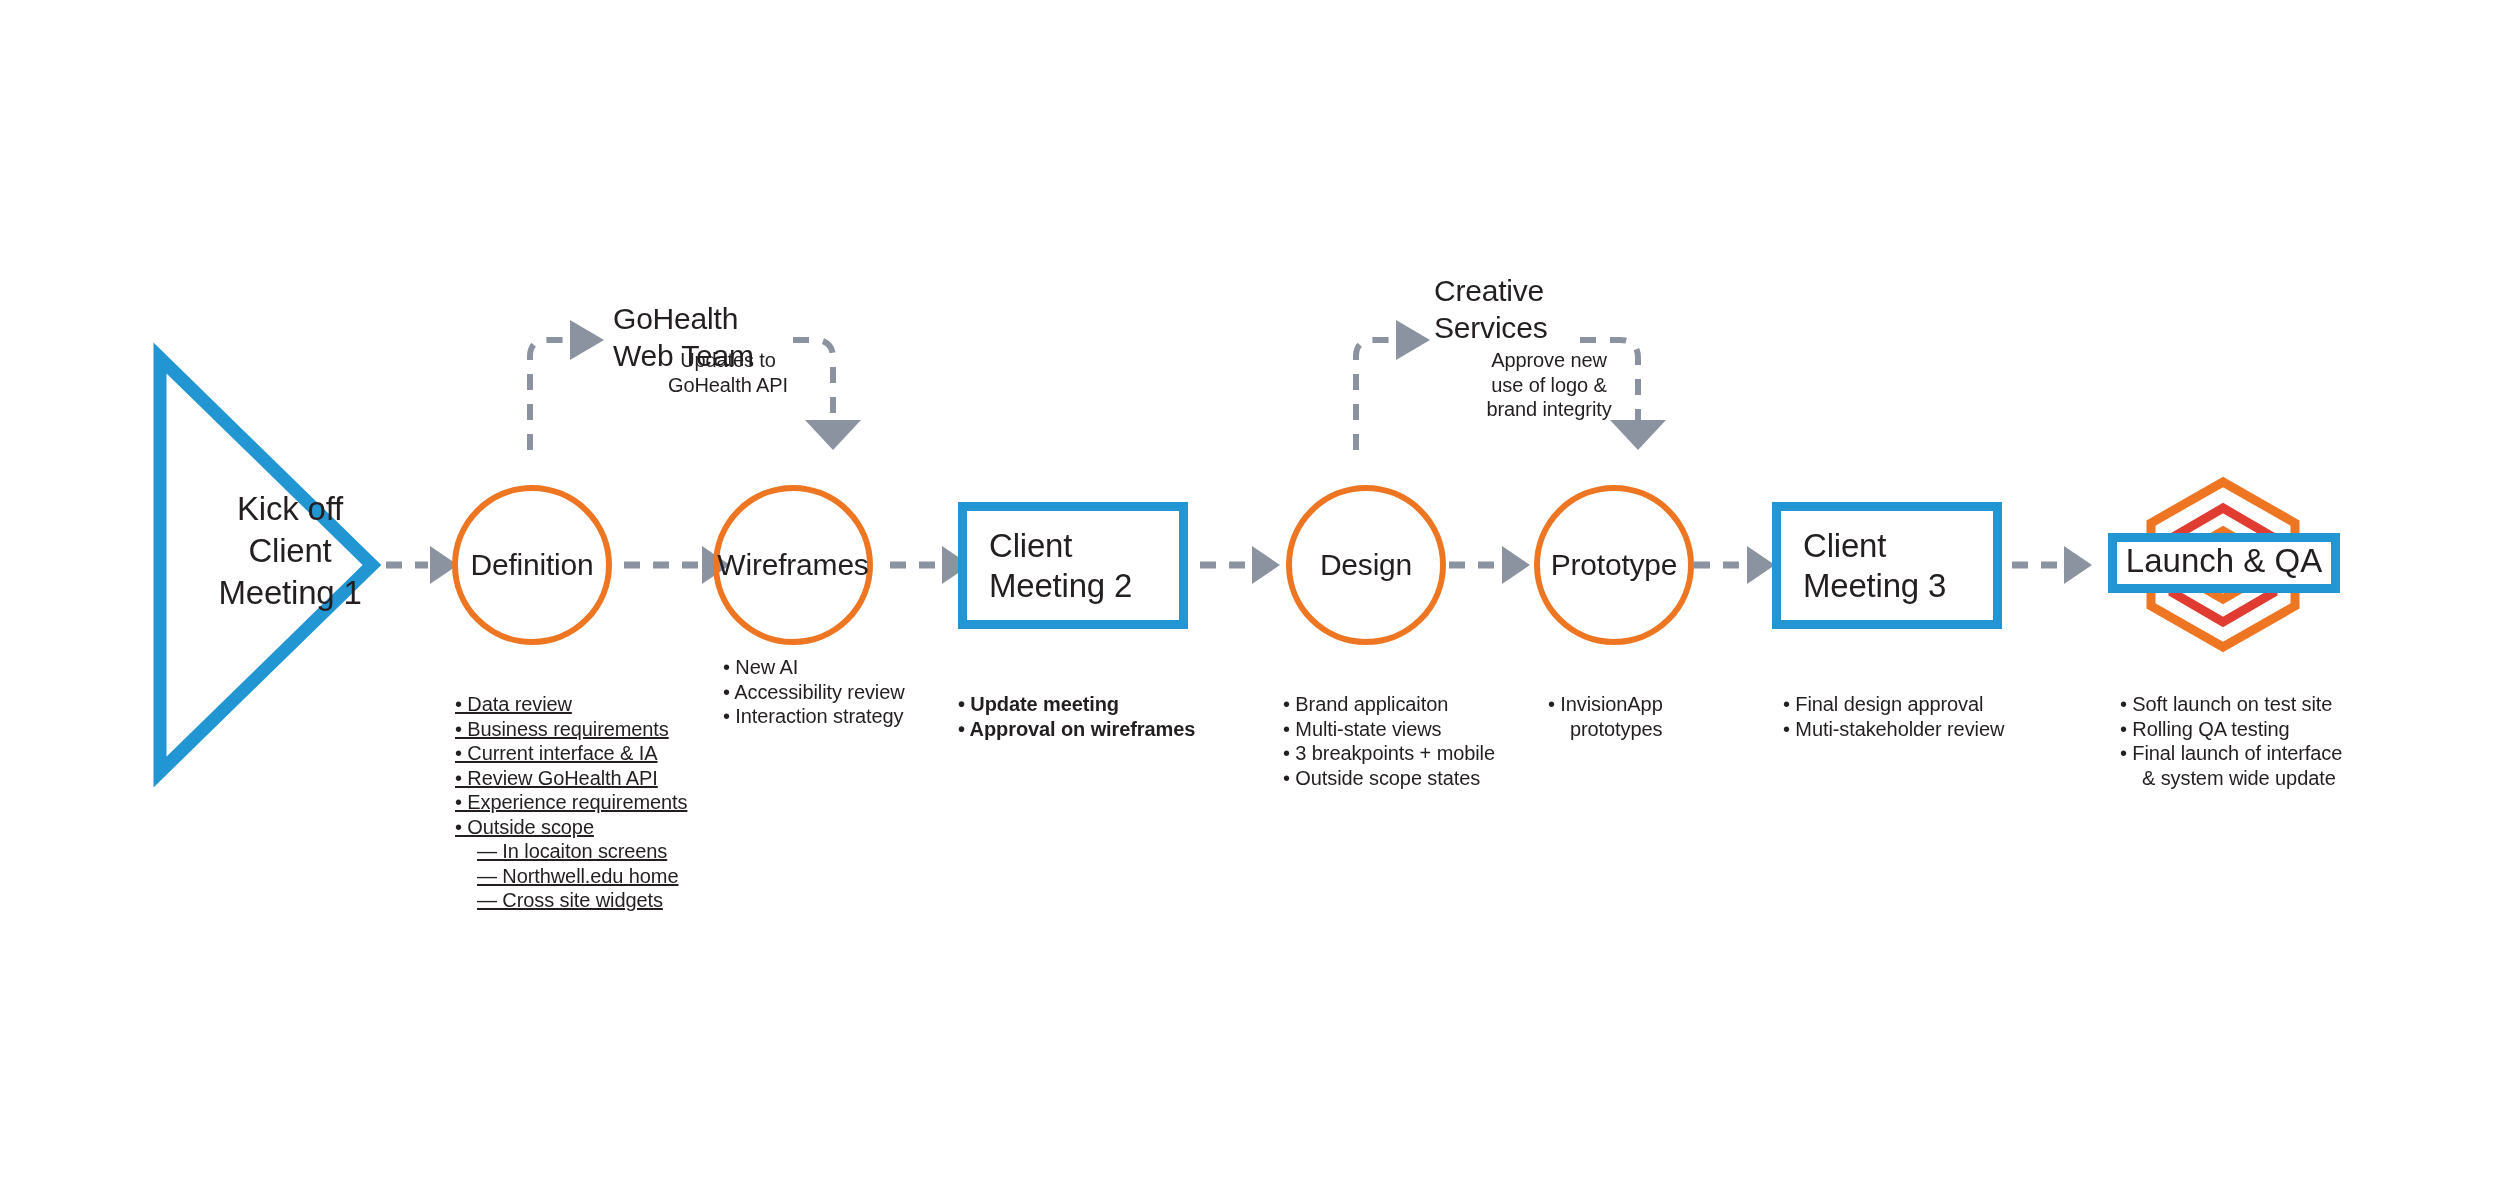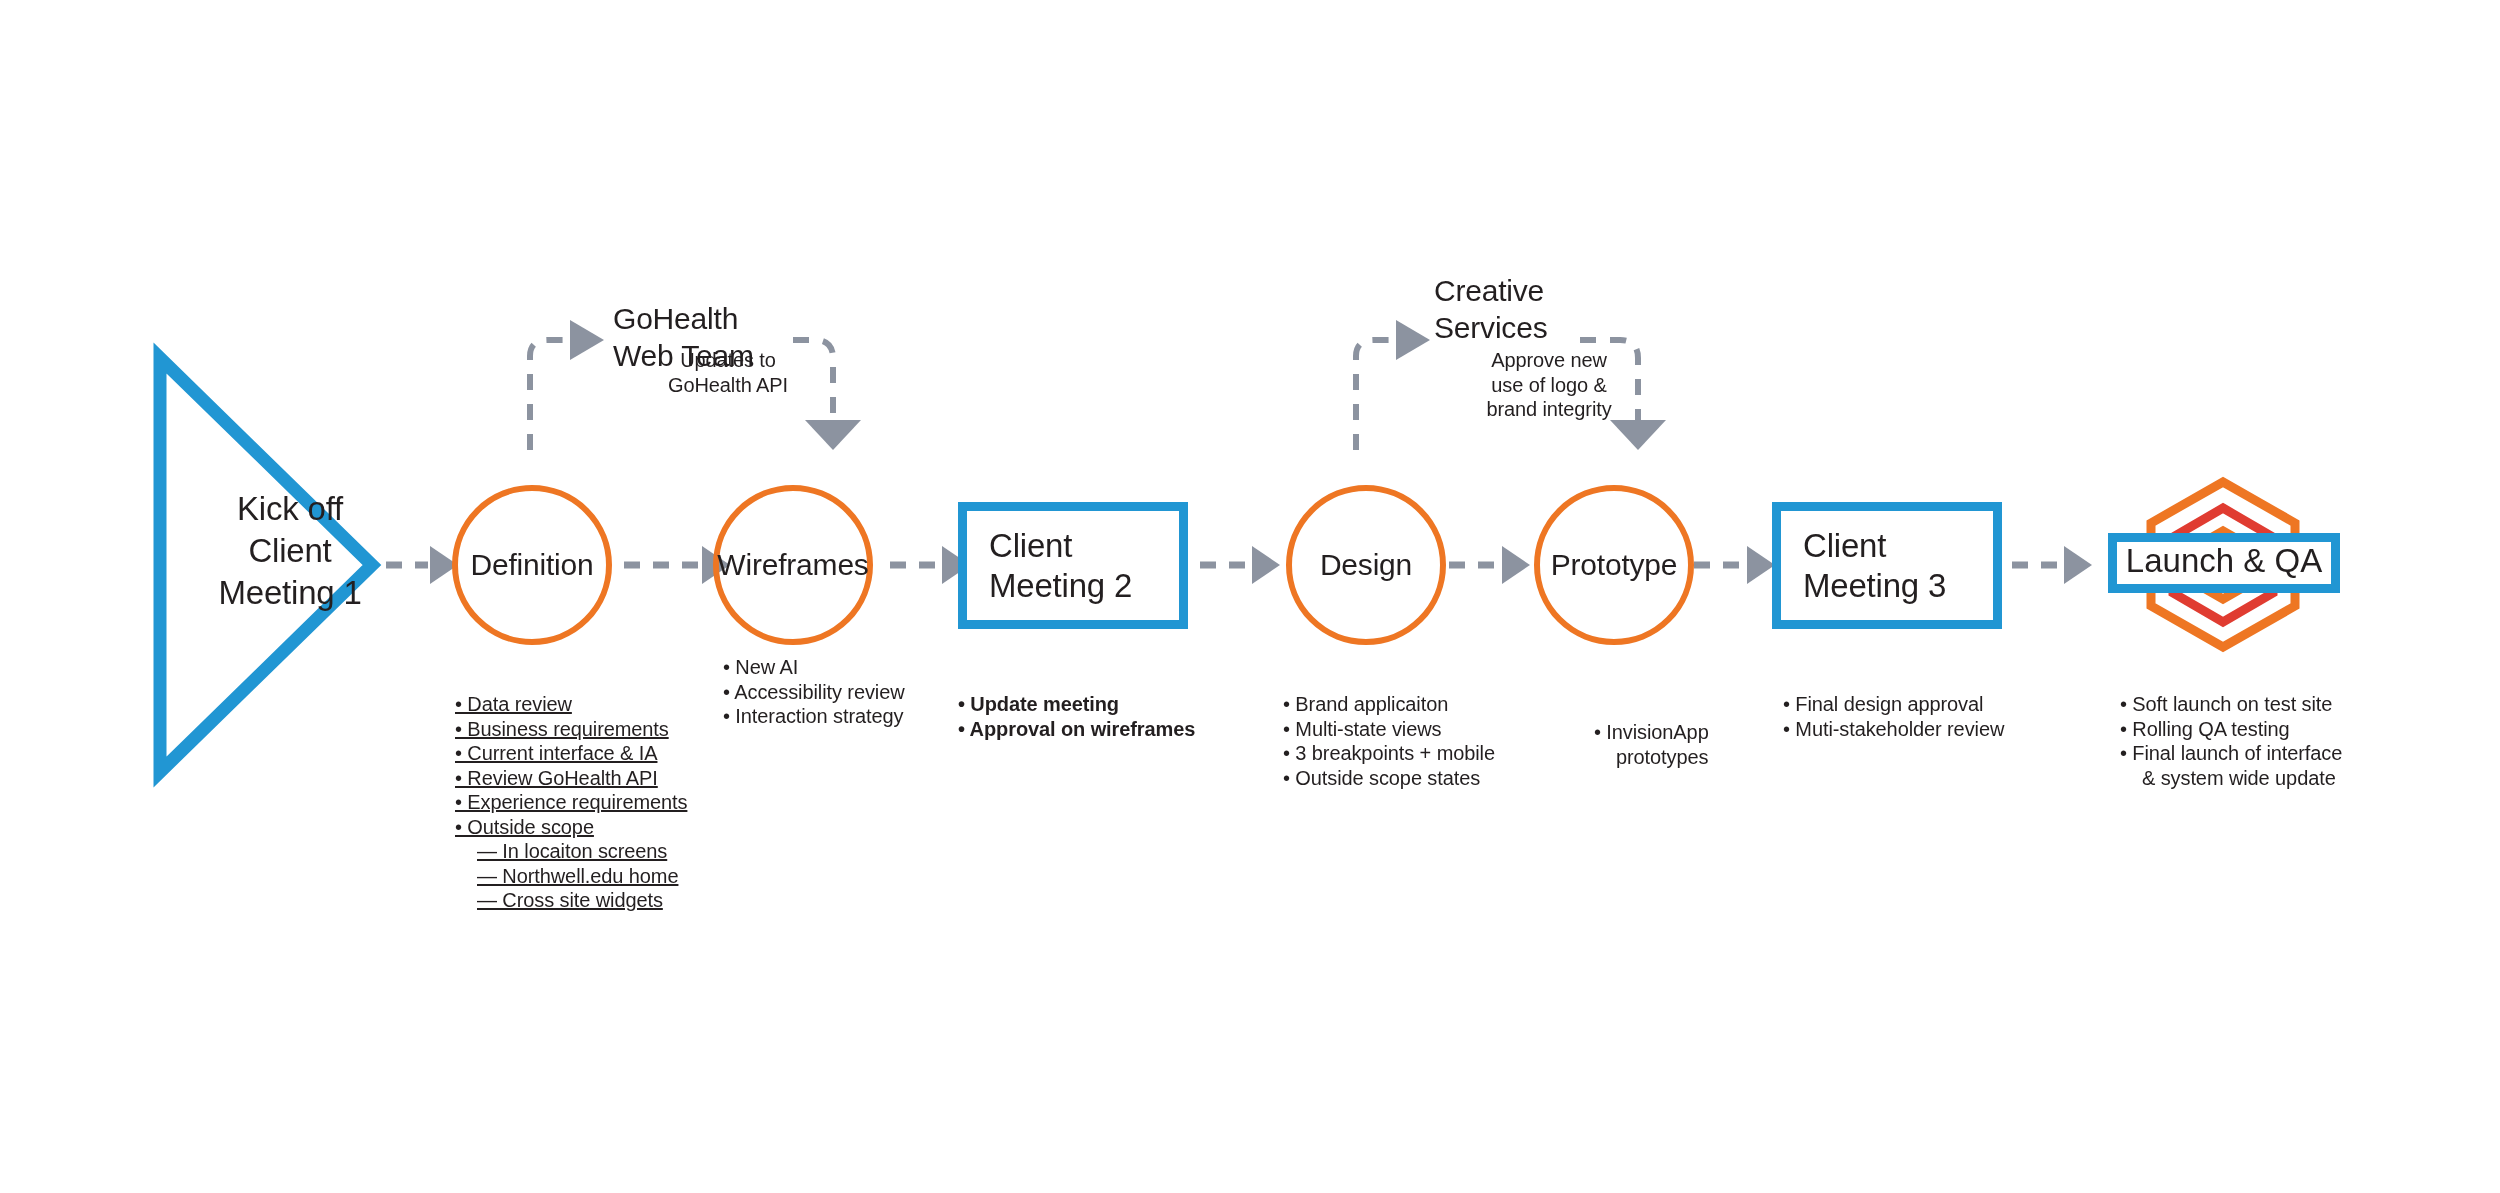--- a/index.html
+++ b/index.html
@@ -222,21 +222,21 @@
 
   <div class="node-label circle-label" style="left:1286px; top:485px; width:160px;">Design</div>
   <div class="bullets" style="left:1283px; top:692px; width:300px;">
     <span class="b-row">• Brand applicaiton</span>
     <span class="b-row">• Multi-state views</span>
     <span class="b-row">• 3 breakpoints + mobile</span>
     <span class="b-row">• Outside scope states</span>
   </div>
 
   <div class="node-label circle-label" style="left:1534px; top:485px; width:160px;">Prototype</div>
-  <div class="bullets" style="left:1548px; top:720px; width:260px;margin-left:46px;">
+  <div class="bullets" style="left:1548px; top:692px; width:260px;">
     <span class="b-row">• InvisionApp</span>
     <span class="b-row sub">prototypes</span>
   </div>
 
   <div class="meeting-box" style="left:1772px; top:502px; width:230px; height:127px; border:9px solid #2196D3;">
     <div class="box-inner node-label box-label" style="position:static;">Client
 Meeting 3</div>
   </div>
   <div class="bullets" style="left:1783px; top:692px; width:310px;">
     <span class="b-row">• Final design approval</span>

